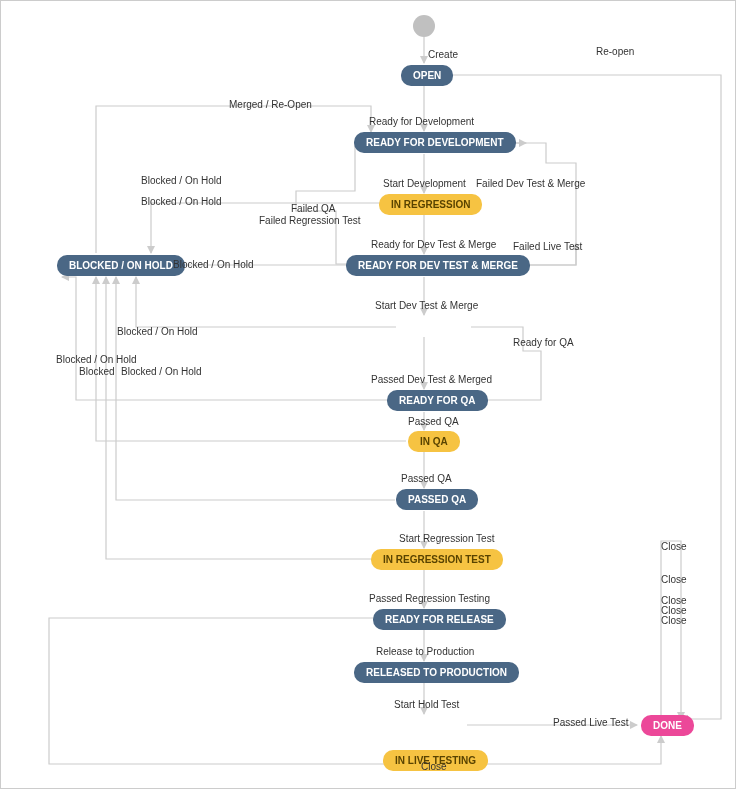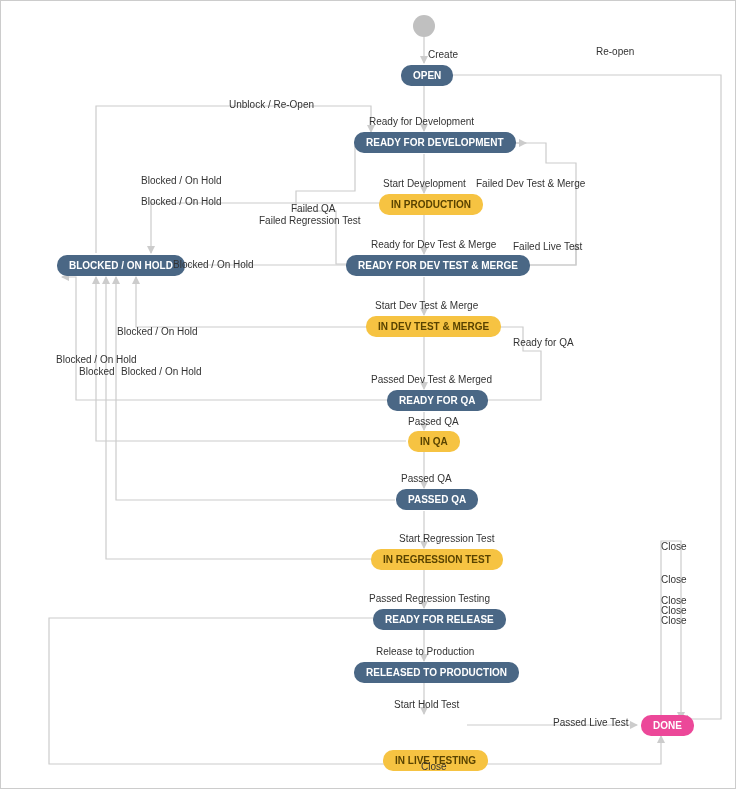--- a/index.html
+++ b/index.html
@@ -59,36 +59,35 @@
       <path d="M370 558 H105 V276"></path>
 
       <path d="M396 617 H48 V763 H660 V735"></path>
     </g>
   </svg>
 
   <div class="start-circle" style="left:412px;top:14px"></div>
 
   <div class="node blue" style="left:400px;top:64px">OPEN</div>
   <div class="node blue" style="left:353px;top:131px">READY FOR DEVELOPMENT</div>
-  <div class="node yellow" style="left:378px;top:193px">IN PRODUCTION</div>
+  <div class="node yellow" style="left:378px;top:193px">IN REGRESSION</div>
   <div class="node blue" style="left:345px;top:254px">READY FOR DEV TEST &amp; MERGE</div>
-  <div class="node yellow" style="left:365px;top:315px">IN DEV TEST &amp; MERGE</div>
   <div class="node blue" style="left:386px;top:389px">READY FOR QA</div>
   <div class="node yellow" style="left:407px;top:430px">IN QA</div>
   <div class="node blue" style="left:395px;top:488px">PASSED QA</div>
   <div class="node yellow" style="left:370px;top:548px">IN REGRESSION TEST</div>
   <div class="node blue" style="left:372px;top:608px">READY FOR RELEASE</div>
   <div class="node blue" style="left:353px;top:661px">RELEASED TO PRODUCTION</div>
   <div class="node yellow" style="left:382px;top:749px">IN LIVE TESTING</div>
   <div class="node blue" style="left:56px;top:254px">BLOCKED / ON HOLD</div>
   <div class="node green" style="left:640px;top:714px">DONE</div>
 
   <span class="label" style="left:427px;top:48px">Create</span>
   <span class="label" style="left:595px;top:45px">Re-open</span>
-  <span class="label" style="left:228px;top:98px">Unblock / Re-Open</span>
+  <span class="label" style="left:228px;top:98px">Merged / Re-Open</span>
   <span class="label" style="left:368px;top:115px">Ready for Development</span>
   <span class="label" style="left:382px;top:177px">Start Development</span>
   <span class="label" style="left:475px;top:177px">Failed Dev Test &amp; Merge</span>
   <span class="label" style="left:290px;top:202px">Failed QA</span>
   <span class="label" style="left:258px;top:214px">Failed Regression Test</span>
   <span class="label" style="left:370px;top:238px">Ready for Dev Test &amp; Merge</span>
   <span class="label" style="left:512px;top:240px">Failed Live Test</span>
   <span class="label" style="left:374px;top:299px">Start Dev Test &amp; Merge</span>
   <span class="label" style="left:512px;top:336px">Ready for QA</span>
   <span class="label" style="left:370px;top:373px">Passed Dev Test &amp; Merged</span>

